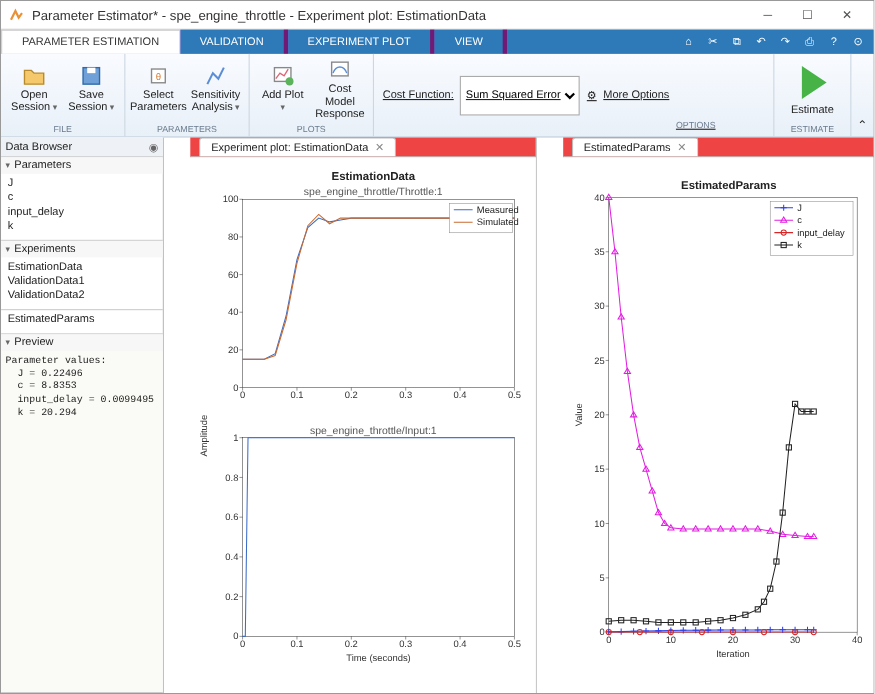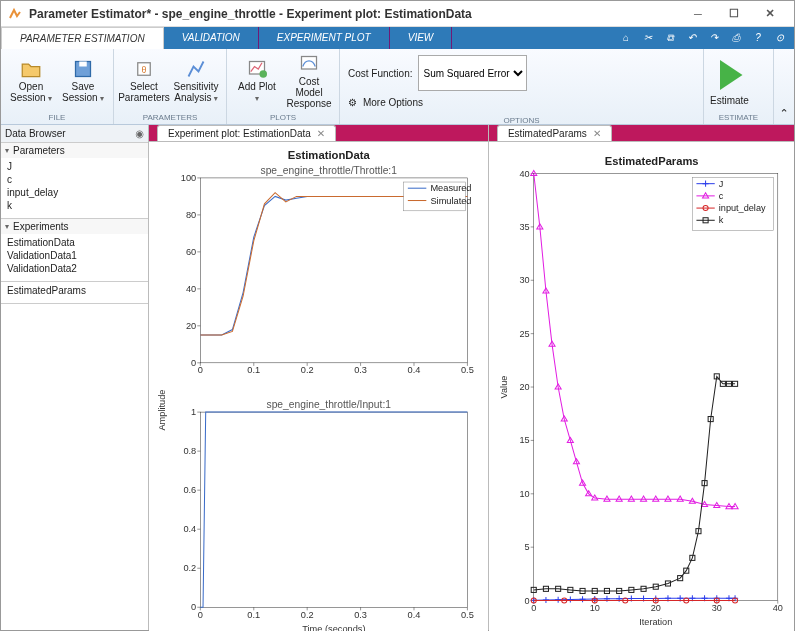--- a/index.html
+++ b/index.html
@@ -1,52 +1,52 @@
 <!DOCTYPE html>
 <html><head>
 <meta charset="utf-8">
 <style>
 * { box-sizing: border-box; margin: 0; padding: 0; }
 body { font-family: "Segoe UI", Arial, sans-serif; font-size: 11px; background: #f0f0f0; color: #222; overflow: hidden; width: 795px; height: 631px; }
 .window { width: 795px; height: 631px; background: #fff; border: 1px solid #999; display: flex; flex-direction: column; }
-.titlebar { height: 26px; background: #fff; display: flex; align-items: center; padding: 0 6px; border-bottom: 1px solid #ddd; font-weight: bold; }
+.titlebar { height: 26px; background: #fff; display: flex; align-items: center; padding: 0 6px; border-bottom: 1px solid #ddd; }
 .titlebar .matlab-icon { width: 16px; height: 16px; margin-right: 6px; }
 .title-text { flex: 1; font-size: 12px; color: #333; }
 .win-btn { width: 36px; height: 24px; display: flex; align-items: center; justify-content: center; color: #555; cursor: pointer; }
-.ribbon-tabs { height: 22px; background: #d946ef; display: flex; align-items: center; border-bottom: 1px solid #3c8cc7; font-style: italic; }
-.ribbon-tab { padding: 4px 18px; font-size: 10px; color: #fff; background: #2e7ab8; border-right: 1px solid #701a75; cursor: pointer; height: 22px; display: flex; align-items: center; }
+.ribbon-tabs { height: 22px; background: #d946ef; display: flex; align-items: flex-start; border-bottom: 1px solid #3c8cc7; }
+.ribbon-tab { padding: 4px 18px; font-size: 10px; color: #fff; background: #2e7ab8; border-right: 4px solid #701a75; cursor: pointer; height: 22px; display: flex; align-items: center; }
 .ribbon-tab.active { background: #fff; color: #333; border-top: 1px solid #ccc; border-left: 1px solid #ccc; border-right: 1px solid #ccc; }
 .ribbon-tab-space { flex: 1; background: #2e7ab8; height: 22px; display: flex; align-items: center; justify-content: flex-end; padding-right: 6px; gap: 6px; }
 .ribbon-mini { width: 16px; height: 14px; display: inline-flex; align-items: center; justify-content: center; color: #fff; font-size: 10px; cursor: pointer; }
 .toolstrip { height: 76px; background: linear-gradient(#f9fbff, #e8f0f8); border-bottom: 1px solid #b8c9db; display: flex; }
 .ts-group { border-right: 1px solid #ccd7e2; padding: 2px 6px; display: flex; flex-direction: column; }
 .ts-buttons { display: flex; gap: 4px; flex: 1; }
 .ts-btn { width: 48px; display: flex; flex-direction: column; align-items: center; justify-content: center; gap: 2px; cursor: pointer; padding: 2px; font-size: 10px; text-align: center; }
 .ts-btn .ico { width: 20px; height: 20px; }
 .ts-btn .drop::after { content: " ▾"; font-size: 8px; color: #666; }
 .ts-group-label { font-size: 8px; color: #6a7b8d; text-align: center; padding-top: 2px; }
-.options-group { padding: 6px 8px; display: flex; flex-direction: column; gap: 6px; flex: 1; }
+.options-group { padding: 6px 8px; display: flex; flex-direction: row; gap: 6px; flex: 1; text-decoration: underline; }
 .opt-row { display: flex; align-items: center; gap: 6px; font-size: 10px; }
 .opt-row select { font-size: 10px; height: 36px; border: 1px solid #aaa; background: #fff; }
-.estimate-group { width: 70px; display: flex; flex-direction: column; }
+.estimate-group { width: 70px; display: flex; flex-direction: column; align-items: center; }
 .est-btn { width: 40px; height: 40px; display: flex; align-items: center; justify-content: center; cursor: pointer; margin-top: 4px; }
 .corner-collapse { width: 20px; display: flex; align-items: flex-end; justify-content: center; padding-bottom: 4px; }
-.body-row { flex: 1; display: flex; min-height: 0; }
+.body-row { flex: 1; display: flex; min-height: 0; gap: 24px; }
 .data-browser { width: 148px; border-right: 1px solid #bbb; display: flex; flex-direction: column; background: #fff; }
 .db-title { height: 18px; background: #eef2f6; border-bottom: 1px solid #ccc; display: flex; align-items: center; padding: 0 4px; font-size: 10px; }
 .db-title .gear { margin-left: auto; cursor: pointer; color: #666; }
 .db-section { border-bottom: 1px solid #ccc; }
 .db-header { background: #f7f7f7; padding: 2px 4px; font-size: 10px; display: flex; align-items: center; gap: 4px; cursor: pointer; }
 .db-header::before { content: "▾"; font-size: 8px; color: #666; }
 .db-list { padding: 2px 4px 6px 4px; }
 .db-item { font-size: 10px; padding: 1px 2px; cursor: pointer; }
 .preview-box { flex: 1; background: #fafaf6; font-family: "Courier New", monospace; font-size: 9px; padding: 4px; white-space: pre; line-height: 1.3; overflow: auto; }
 .plot-pane { display: flex; flex-direction: column; border-right: 1px solid #bbb; }
 .plot-pane:last-child { border-right: none; }
-.plot-tabs { height: 18px; display: flex; align-items: flex-end; padding-left: 8px; background: #be185d; border-bottom: 1px solid #bbb; }
+.plot-tabs { height: 18px; display: flex; align-items: flex-end; padding-left: 8px; background: #ef4444; border-bottom: 1px solid #bbb; }
 .plot-tab { background: #fff; border: 1px solid #bbb; border-bottom: none; padding: 2px 10px; font-size: 10px; display: flex; align-items: center; gap: 6px; border-radius: 3px 3px 0 0; }
 .plot-tab .close-x { color: #888; cursor: pointer; font-size: 10px; }
 .plot-canvas { flex: 1; background: #fff; position: relative; }
 svg { width: 100%; height: 100%; }
 .axis-text { font-size: 9px; fill: #333; }
 .chart-title { font-size: 11px; font-weight: bold; fill: #222; }
 .chart-subtitle { font-size: 10px; fill: #555; }
 .axis-line { stroke: #333; stroke-width: 0.5; }
 .legend-box { fill: #fff; stroke: #888; stroke-width: 0.5; }
 .legend-text { font-size: 9px; fill: #222; }
@@ -184,20 +184,28 @@
         <div class="db-list" id="exp-list">
             <div class="db-item">EstimationData</div>
             <div class="db-item">ValidationData1</div>
             <div class="db-item">ValidationData2</div>
           </div>
       </div>
       <div class="db-section">
         <div class="db-list" id="res-list">
             <div class="db-item">EstimatedParams</div>
           </div>
+      </div>
+      <div class="db-section" style="flex:1;display:flex;flex-direction:column">
+        <div class="db-header">Preview</div>
+        <div class="preview-box">Parameter values:
+  J = 0.22496
+  c = 8.8353
+  input_delay = 0.0099495
+  k = 20.294</div>
       </div>
     </div>
 
     <div class="plot-pane" style="flex:1">
       <div class="plot-tabs">
         <div class="plot-tab">
           <span>Experiment plot: EstimationData</span>
           <span class="close-x">✕</span>
         </div>
       </div>

